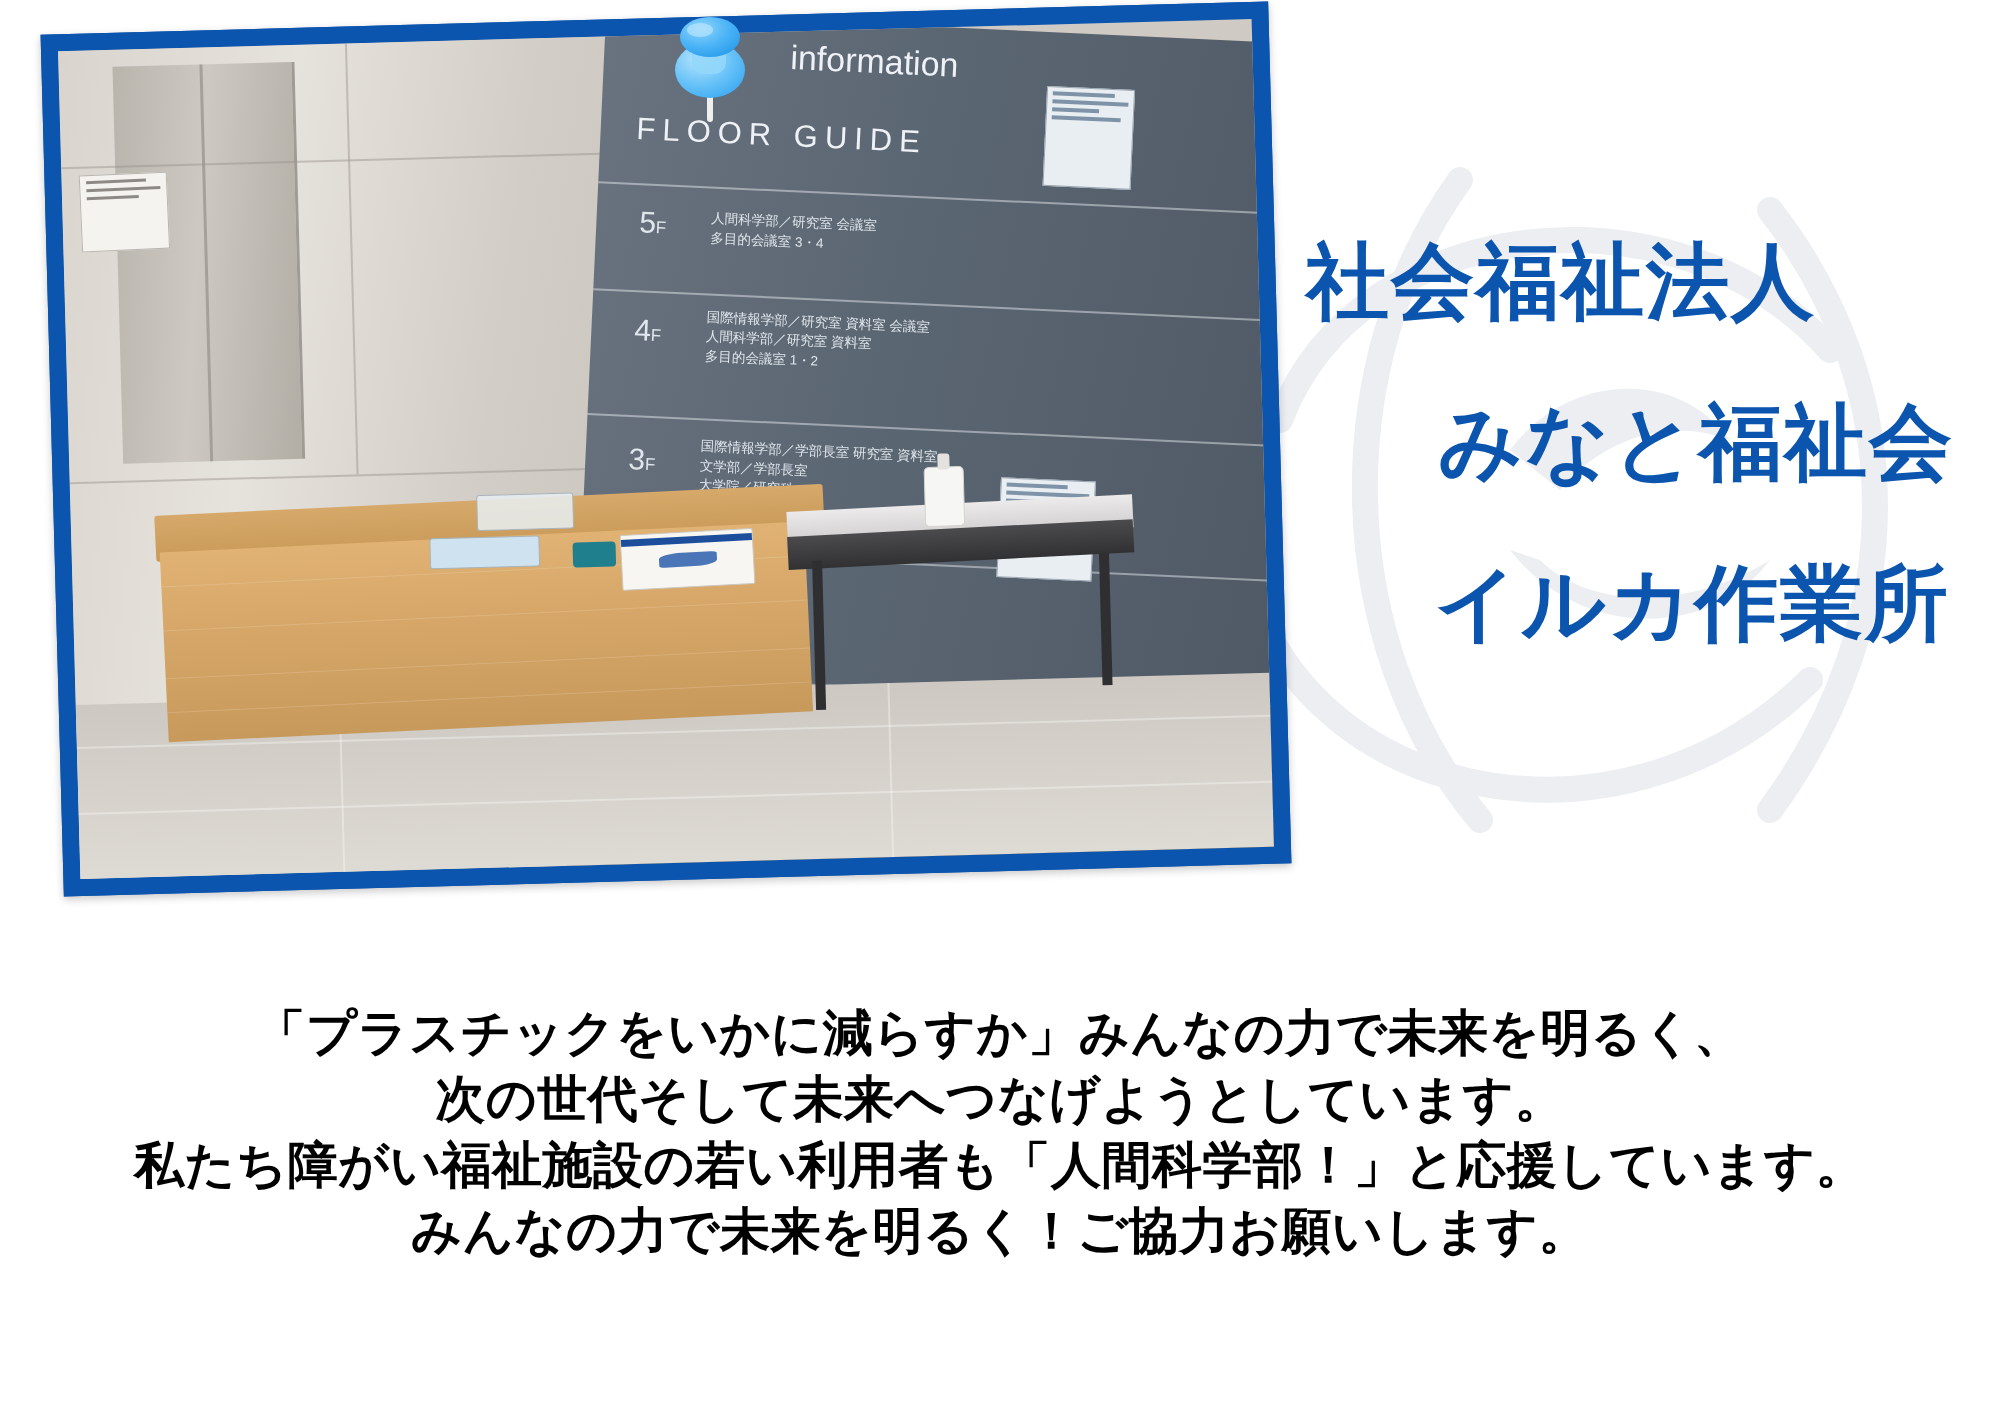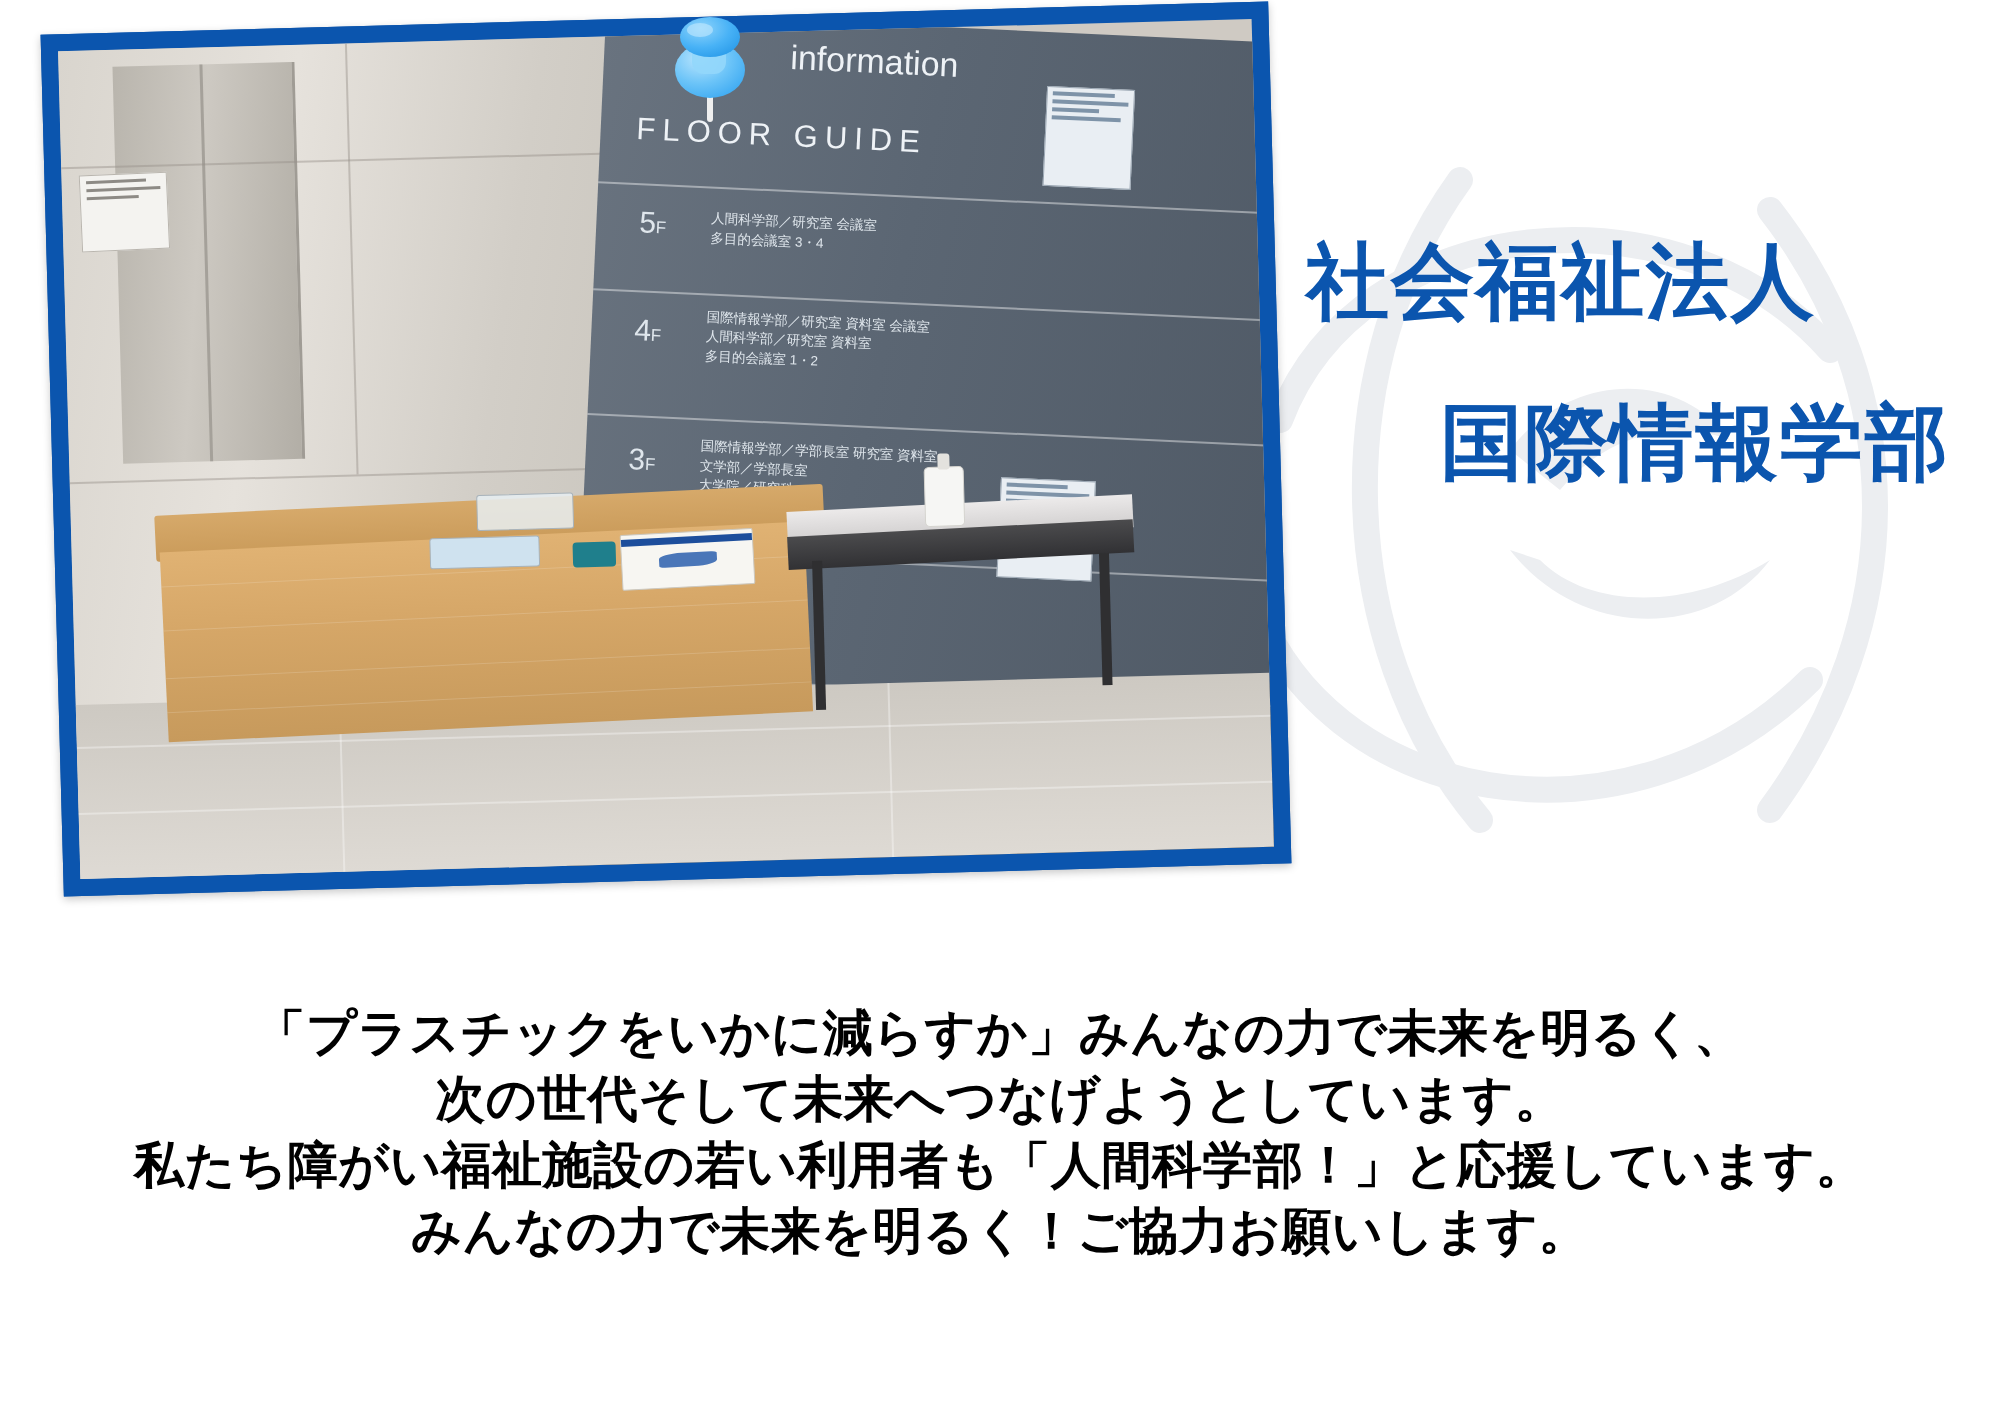--- a/index.html
+++ b/index.html
@@ -426,21 +426,22 @@
     <rect x="59" y="84" width="6" height="34" rx="3" fill="#efefef"></rect>
     <ellipse cx="62" cy="66" rx="35" ry="28" fill="url(#pinBot)"></ellipse>
     <rect x="44" y="30" width="34" height="40" rx="12" fill="#93d7fb" opacity=".92"></rect>
     <ellipse cx="62" cy="33" rx="30" ry="20" fill="url(#pinTop)"></ellipse>
     <ellipse cx="52" cy="26" rx="13" ry="7" fill="#bde6fd" opacity=".65"></ellipse>
   </svg>
 </div>
 
 <div class="headline">
   <div class="l1">社会福祉法人</div>
-  <div class="l3">国際情報学部</div>
+  <div class="l2">みなと福祉会</div>
+  <div class="l3">イルカ作業所</div>
 </div>
 
 <div class="caption">
   <div>「プラスチックをいかに減らすか」みんなの力で未来を明るく、</div>
   <div>次の世代そして未来へつなげようとしています。</div>
   <div>私たち障がい福祉施設の若い利用者も「人間科学部！」と応援しています。</div>
   <div>みんなの力で未来を明るく！ご協力お願いします。</div>
 </div>
 
 </body></html>

